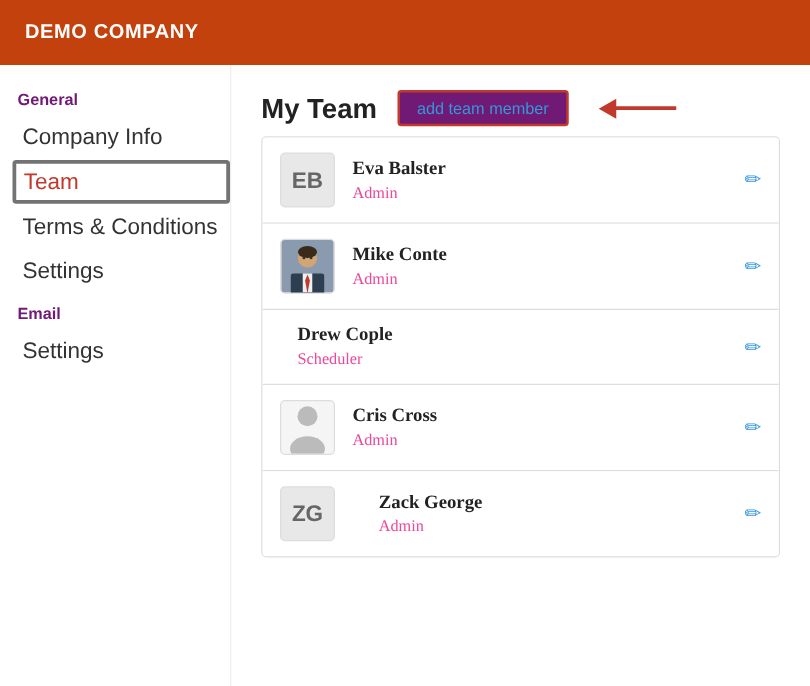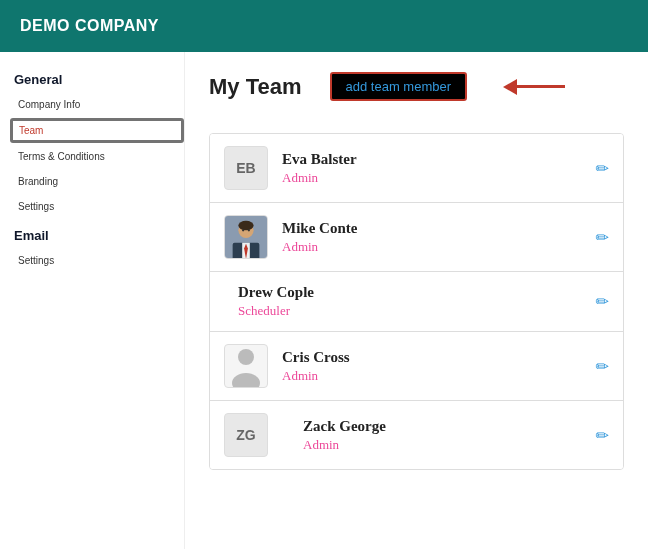--- a/index.html
+++ b/index.html
@@ -1,20 +1,20 @@
 <!DOCTYPE html>
 <html><head>
   <meta charset="utf-8">
   <style>
     * { box-sizing: border-box; margin: 0; padding: 0; }
     body { font-family: Arial, sans-serif; background: #fff; width: 648px; height: 549px; overflow: hidden; }
 
     
     .header {
-      background: #0f766e;
+      background: #c2410c;
       color: #fff;
       padding: 14px 20px;
       font-size: 16px;
       font-weight: bold;
       letter-spacing: 0.5px;
       height: 52px;
       display: flex;
       align-items: center;
     }
 
@@ -28,26 +28,26 @@
     .sidebar {
       width: 185px;
       background: #fff;
       padding: 20px 0 0 10px;
       border-right: 1px solid #eee;
       flex-shrink: 0;
     }
     .sidebar-section-label {
       font-size: 13px;
       font-weight: bold;
-      color: #0f172a;
+      color: #701a75;
       margin-bottom: 6px;
       padding-left: 4px;
     }
     .sidebar-item {
-      font-size: 10px;
+      font-size: 18px;
       color: #333;
       padding: 6px 8px;
       cursor: pointer;
       border-radius: 3px;
       display: block;
       margin-bottom: 2px;
     }
     .sidebar-item.active {
       border: 3px solid #737373;
       color: #c0392b;
@@ -58,32 +58,32 @@
     
     .main {
       flex: 1;
       padding: 20px 24px;
       overflow-y: auto;
     }
 
     .main-header {
       display: flex;
       align-items: center;
-      gap: 28px;
-      margin-bottom: 32px;
+      gap: 16px;
+      margin-bottom: 8px;
     }
     .main-title {
       font-size: 22px;
       font-weight: bold;
       color: #222;
     }
     .add-member-btn {
       border: 2px solid #c0392b;
       color: #3498db;
-      background: #000000;
+      background: #701a75;
       padding: 5px 14px;
       font-size: 13px;
       cursor: pointer;
       border-radius: 3px;
       font-weight: normal;
     }
 
     
     .arrow-container {
       display: flex;
@@ -121,21 +121,21 @@
     .team-member:last-child { border-bottom: none; gap: 21px; }
 
     .avatar {
       width: 44px;
       height: 44px;
       border-radius: 4px;
       background: #e8e8e8;
       display: flex;
       align-items: center;
       justify-content: center;
-      font-size: 14px;
+      font-size: 18px;
       font-weight: bold;
       color: #666;
       flex-shrink: 0;
       overflow: hidden;
       border: 1px solid #ddd;
     }
 
     .member-info {
       margin-left: 14px;
       flex: 1;
@@ -182,21 +182,20 @@
   <span>DEMO COMPANY</span>
 </div>
 
 <div class="layout">
 
   <nav class="sidebar">
     <div class="sidebar-section-label">General</div>
     <a class="sidebar-item">Company Info</a>
     <a class="sidebar-item active">Team</a>
     <a class="sidebar-item">Terms &amp; Conditions</a>
-    <a class="sidebar-item">Branding</a>
     <a class="sidebar-item">Settings</a>
     <div class="sidebar-section-label" style="margin-top:10px;">Email</div>
     <a class="sidebar-item">Settings</a>
   </nav>
 
   <div class="main">
     <div class="main-header">
       <h1 class="main-title">My Team</h1>
       <button class="add-member-btn">add team member</button>
 

